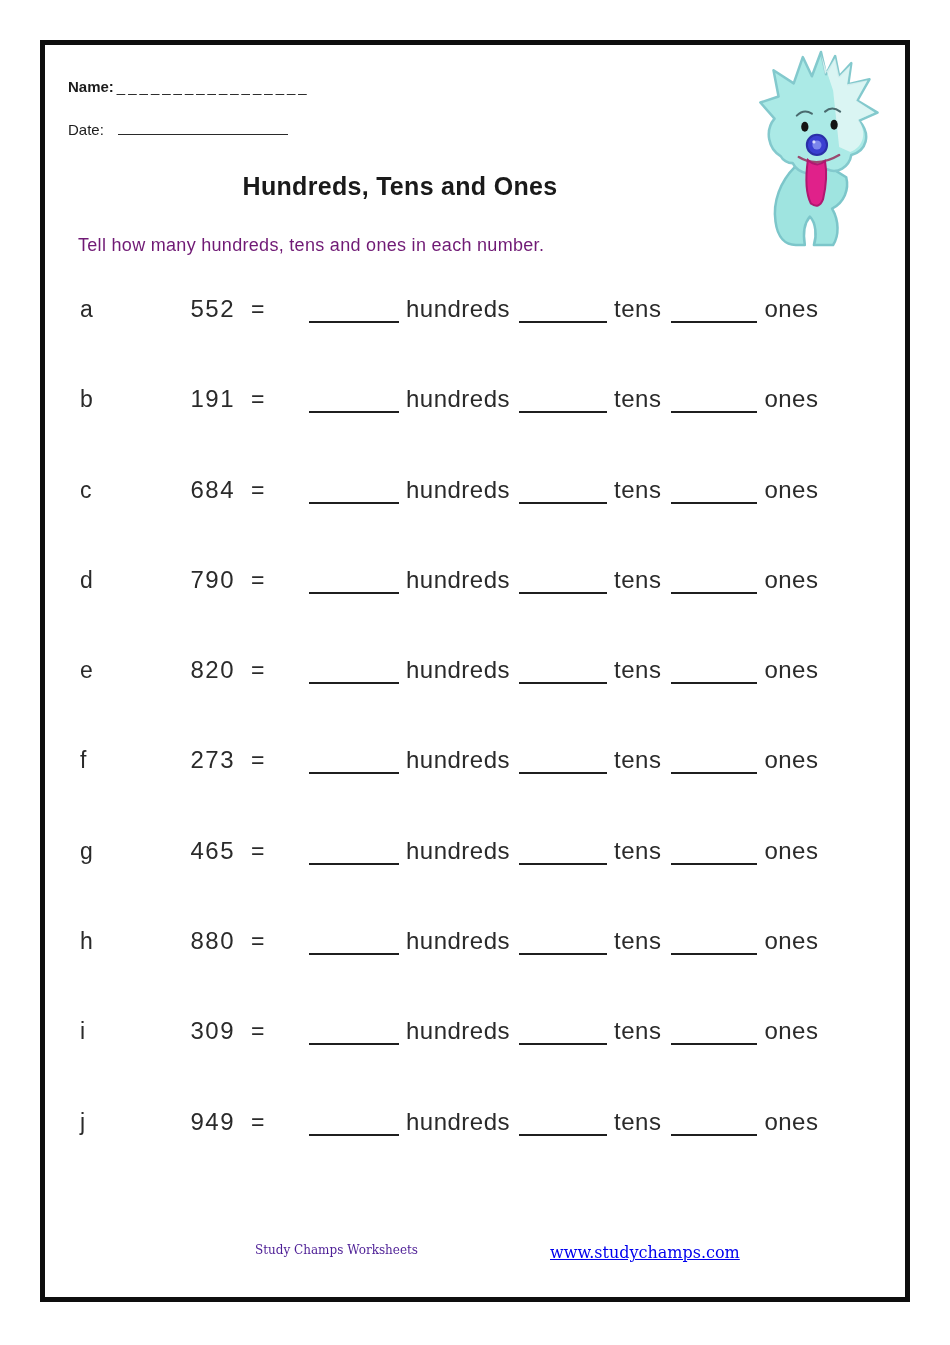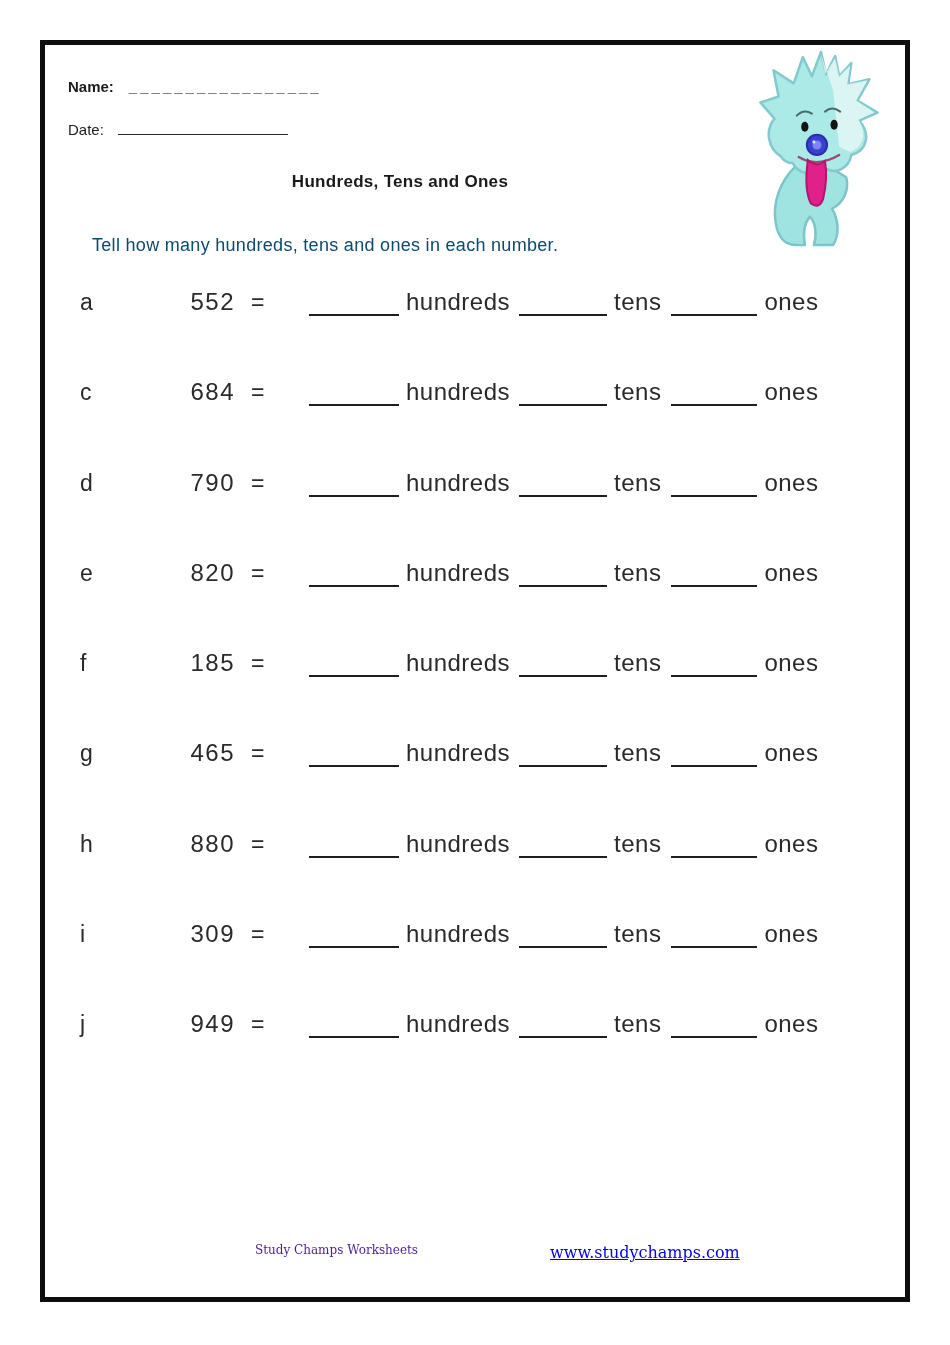--- a/index.html
+++ b/index.html
@@ -28,23 +28,23 @@
   .name-block {
     position: absolute;
     left: 68px;
     top: 78px;
     font-size: 15px;
     font-weight: bold;
     color: #1c1c1c;
     white-space: nowrap;
   }
   .name-dashes {
-    font-weight: 700;
+    font-weight: 400;
     letter-spacing: 3px;
-    margin-left: 15px;
+    margin-left: 3px;
   }
   .date-block {
     position: absolute;
     left: 68px;
     top: 121px;
     font-size: 15px;
     font-weight: normal;
     color: #1c1c1c;
     white-space: nowrap;
   }
@@ -54,44 +54,44 @@
     height: 12px;
     border-bottom: 1.6px solid #2a2a2a;
     margin-left: 14px;
   }
   .title {
     position: absolute;
     left: 0;
     top: 172px;
     width: 800px;
     text-align: center;
-    font-size: 17px;
+    font-size: 25px;
     font-weight: bold;
     color: #1a1a1a;
     letter-spacing: 0.3px;
   }
   .instruction {
     position: absolute;
-    left: 92px;
+    left: 78px;
     top: 235px;
     font-size: 18px;
-    color: #0c4a6e;
+    color: #701a75;
     letter-spacing: 0.3px;
   }
   .rows {
     position: absolute;
     left: 80px;
     top: 288px;
     width: 790px;
   }
   .row {
     height: 90.3px;
     white-space: nowrap;
     font-size: 24px;
-    line-height: 27px;
+    line-height: 41px;
     color: #2a2a2a;
     letter-spacing: 0.5px;
   }
   .row .letter {
     display: inline-block;
     width: 30px;
     font-size: 23px;
   }
   .row .number {
     display: inline-block;
@@ -157,35 +157,38 @@
 
   <div class="title">Hundreds, Tens and Ones</div>
 
   <div class="instruction">Tell how many hundreds, tens and ones in each number.</div>
 
   <div class="rows">
   <div class="row">
     <span class="letter">a</span><span class="number">552</span><span class="equals">=</span><span class="blank b1"></span><span class="word">hundreds</span><span class="blank b2"></span><span class="word">tens</span><span class="blank b3"></span><span class="word">ones</span>
   </div>
 
+  <div class="row">
+    <span class="letter">b</span><span class="number">191</span><span class="equals">=</span><span class="blank b1"></span><span class="word">hundreds</span><span class="blank b2"></span><span class="word">tens</span><span class="blank b3"></span><span class="word">ones</span>
+  </div>
 
   <div class="row">
     <span class="letter">c</span><span class="number">684</span><span class="equals">=</span><span class="blank b1"></span><span class="word">hundreds</span><span class="blank b2"></span><span class="word">tens</span><span class="blank b3"></span><span class="word">ones</span>
   </div>
 
   <div class="row">
     <span class="letter">d</span><span class="number">790</span><span class="equals">=</span><span class="blank b1"></span><span class="word">hundreds</span><span class="blank b2"></span><span class="word">tens</span><span class="blank b3"></span><span class="word">ones</span>
   </div>
 
   <div class="row">
     <span class="letter">e</span><span class="number">820</span><span class="equals">=</span><span class="blank b1"></span><span class="word">hundreds</span><span class="blank b2"></span><span class="word">tens</span><span class="blank b3"></span><span class="word">ones</span>
   </div>
 
   <div class="row">
-    <span class="letter">f</span><span class="number">185</span><span class="equals">=</span><span class="blank b1"></span><span class="word">hundreds</span><span class="blank b2"></span><span class="word">tens</span><span class="blank b3"></span><span class="word">ones</span>
+    <span class="letter">f</span><span class="number">273</span><span class="equals">=</span><span class="blank b1"></span><span class="word">hundreds</span><span class="blank b2"></span><span class="word">tens</span><span class="blank b3"></span><span class="word">ones</span>
   </div>
 
   <div class="row">
     <span class="letter">g</span><span class="number">465</span><span class="equals">=</span><span class="blank b1"></span><span class="word">hundreds</span><span class="blank b2"></span><span class="word">tens</span><span class="blank b3"></span><span class="word">ones</span>
   </div>
 
   <div class="row">
     <span class="letter">h</span><span class="number">880</span><span class="equals">=</span><span class="blank b1"></span><span class="word">hundreds</span><span class="blank b2"></span><span class="word">tens</span><span class="blank b3"></span><span class="word">ones</span>
   </div>
 

